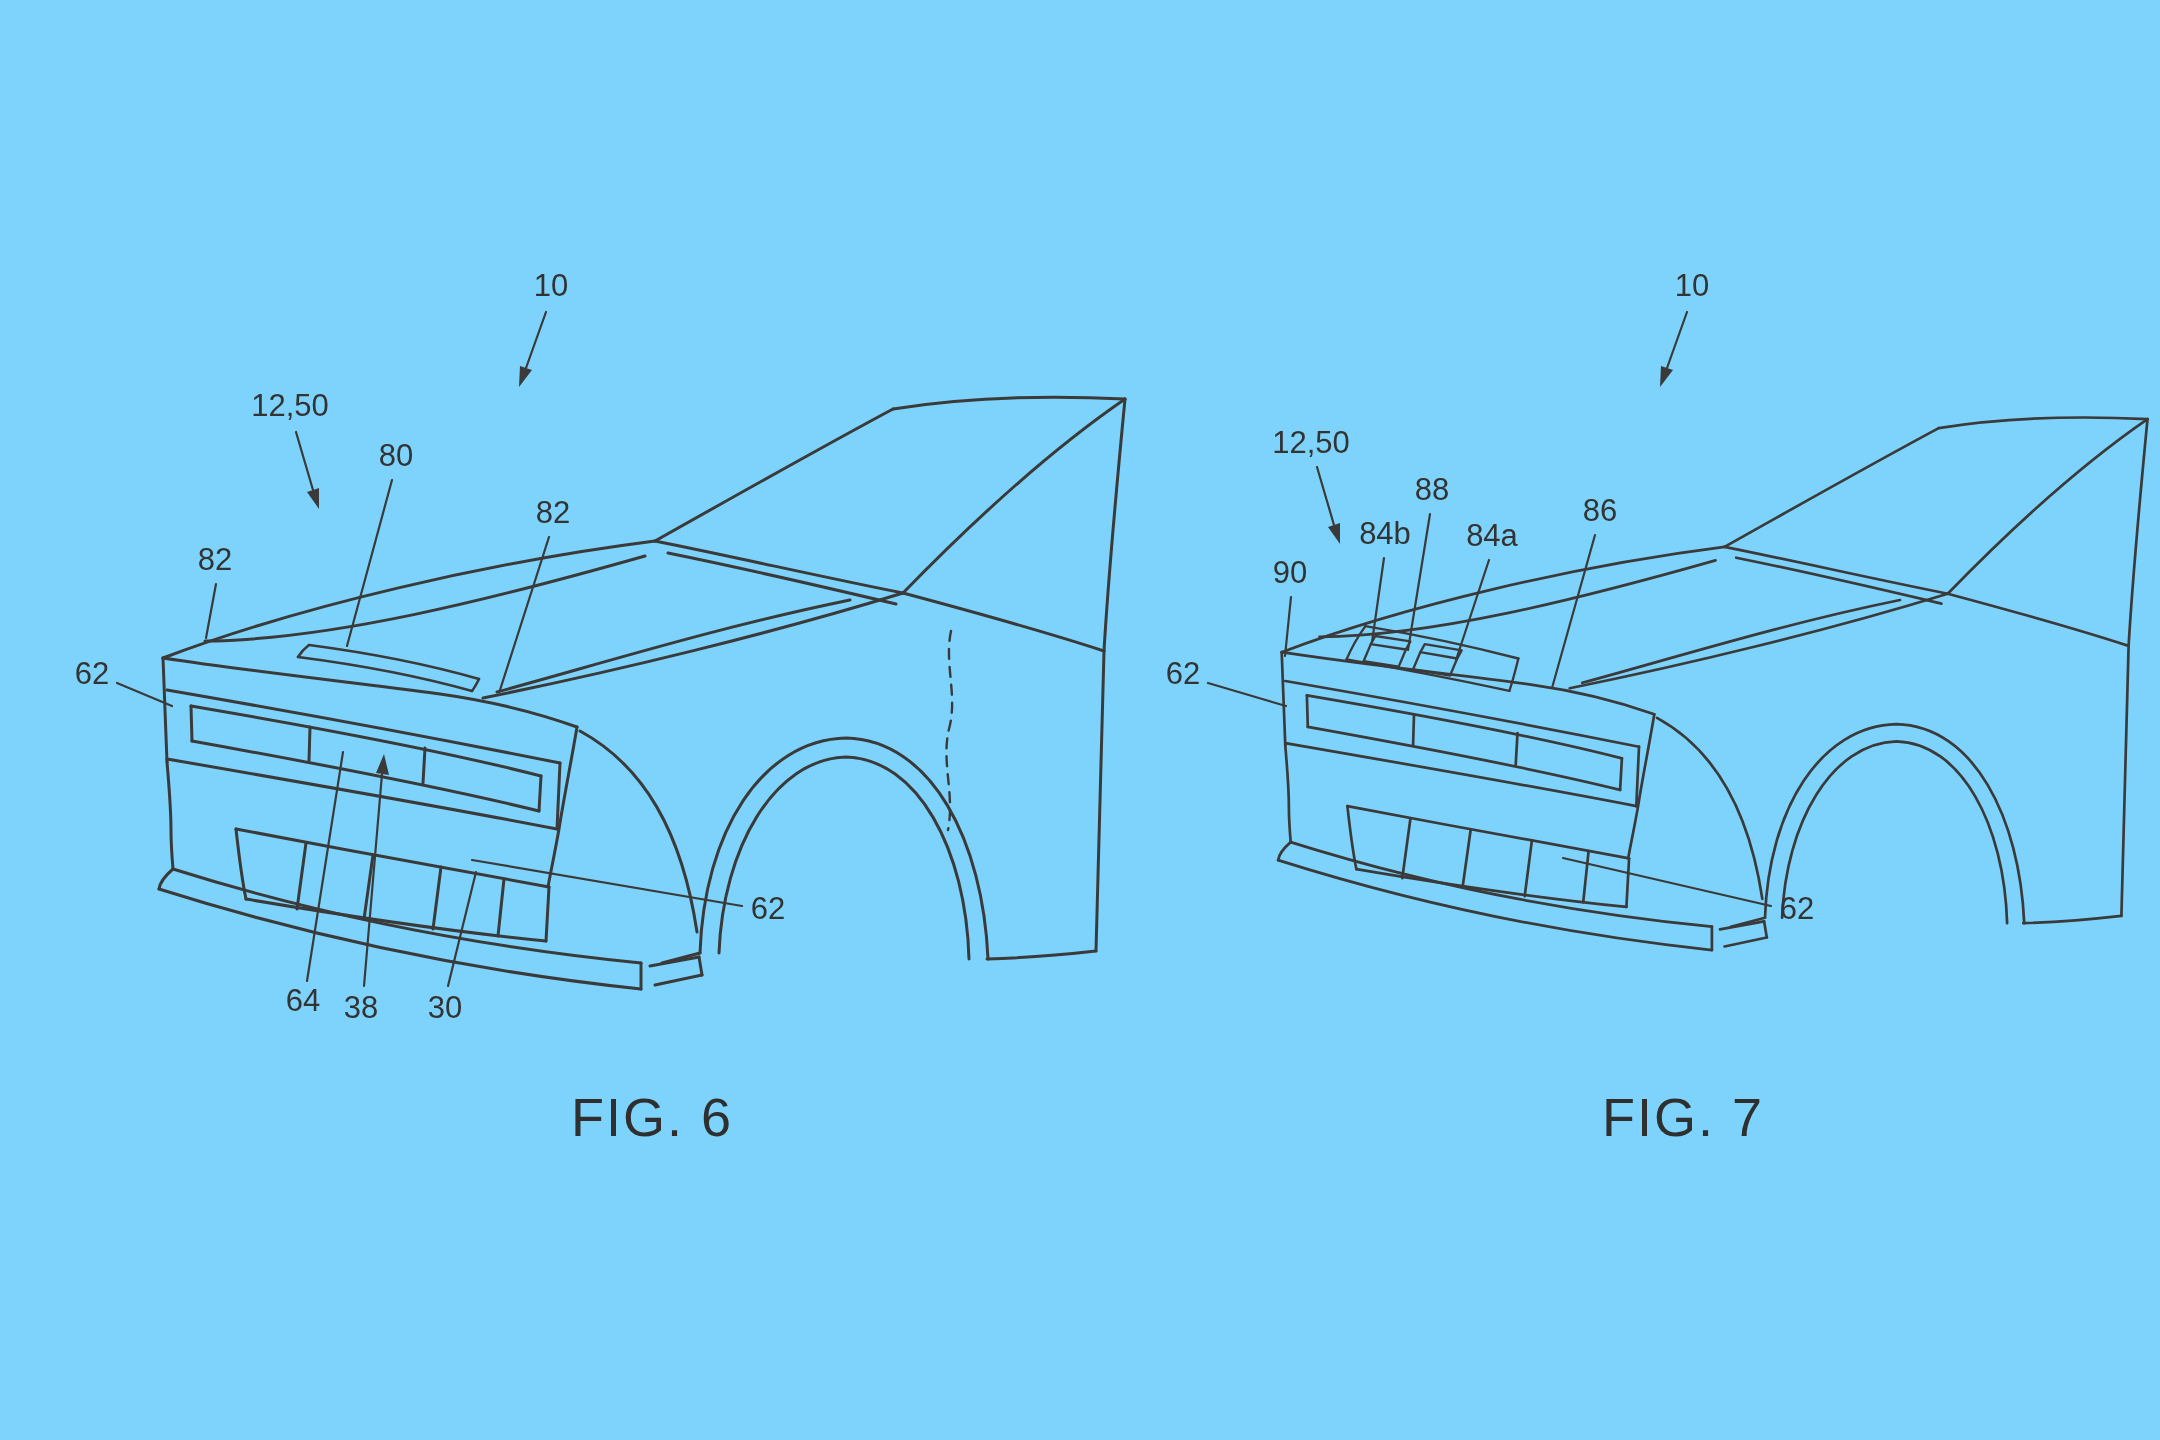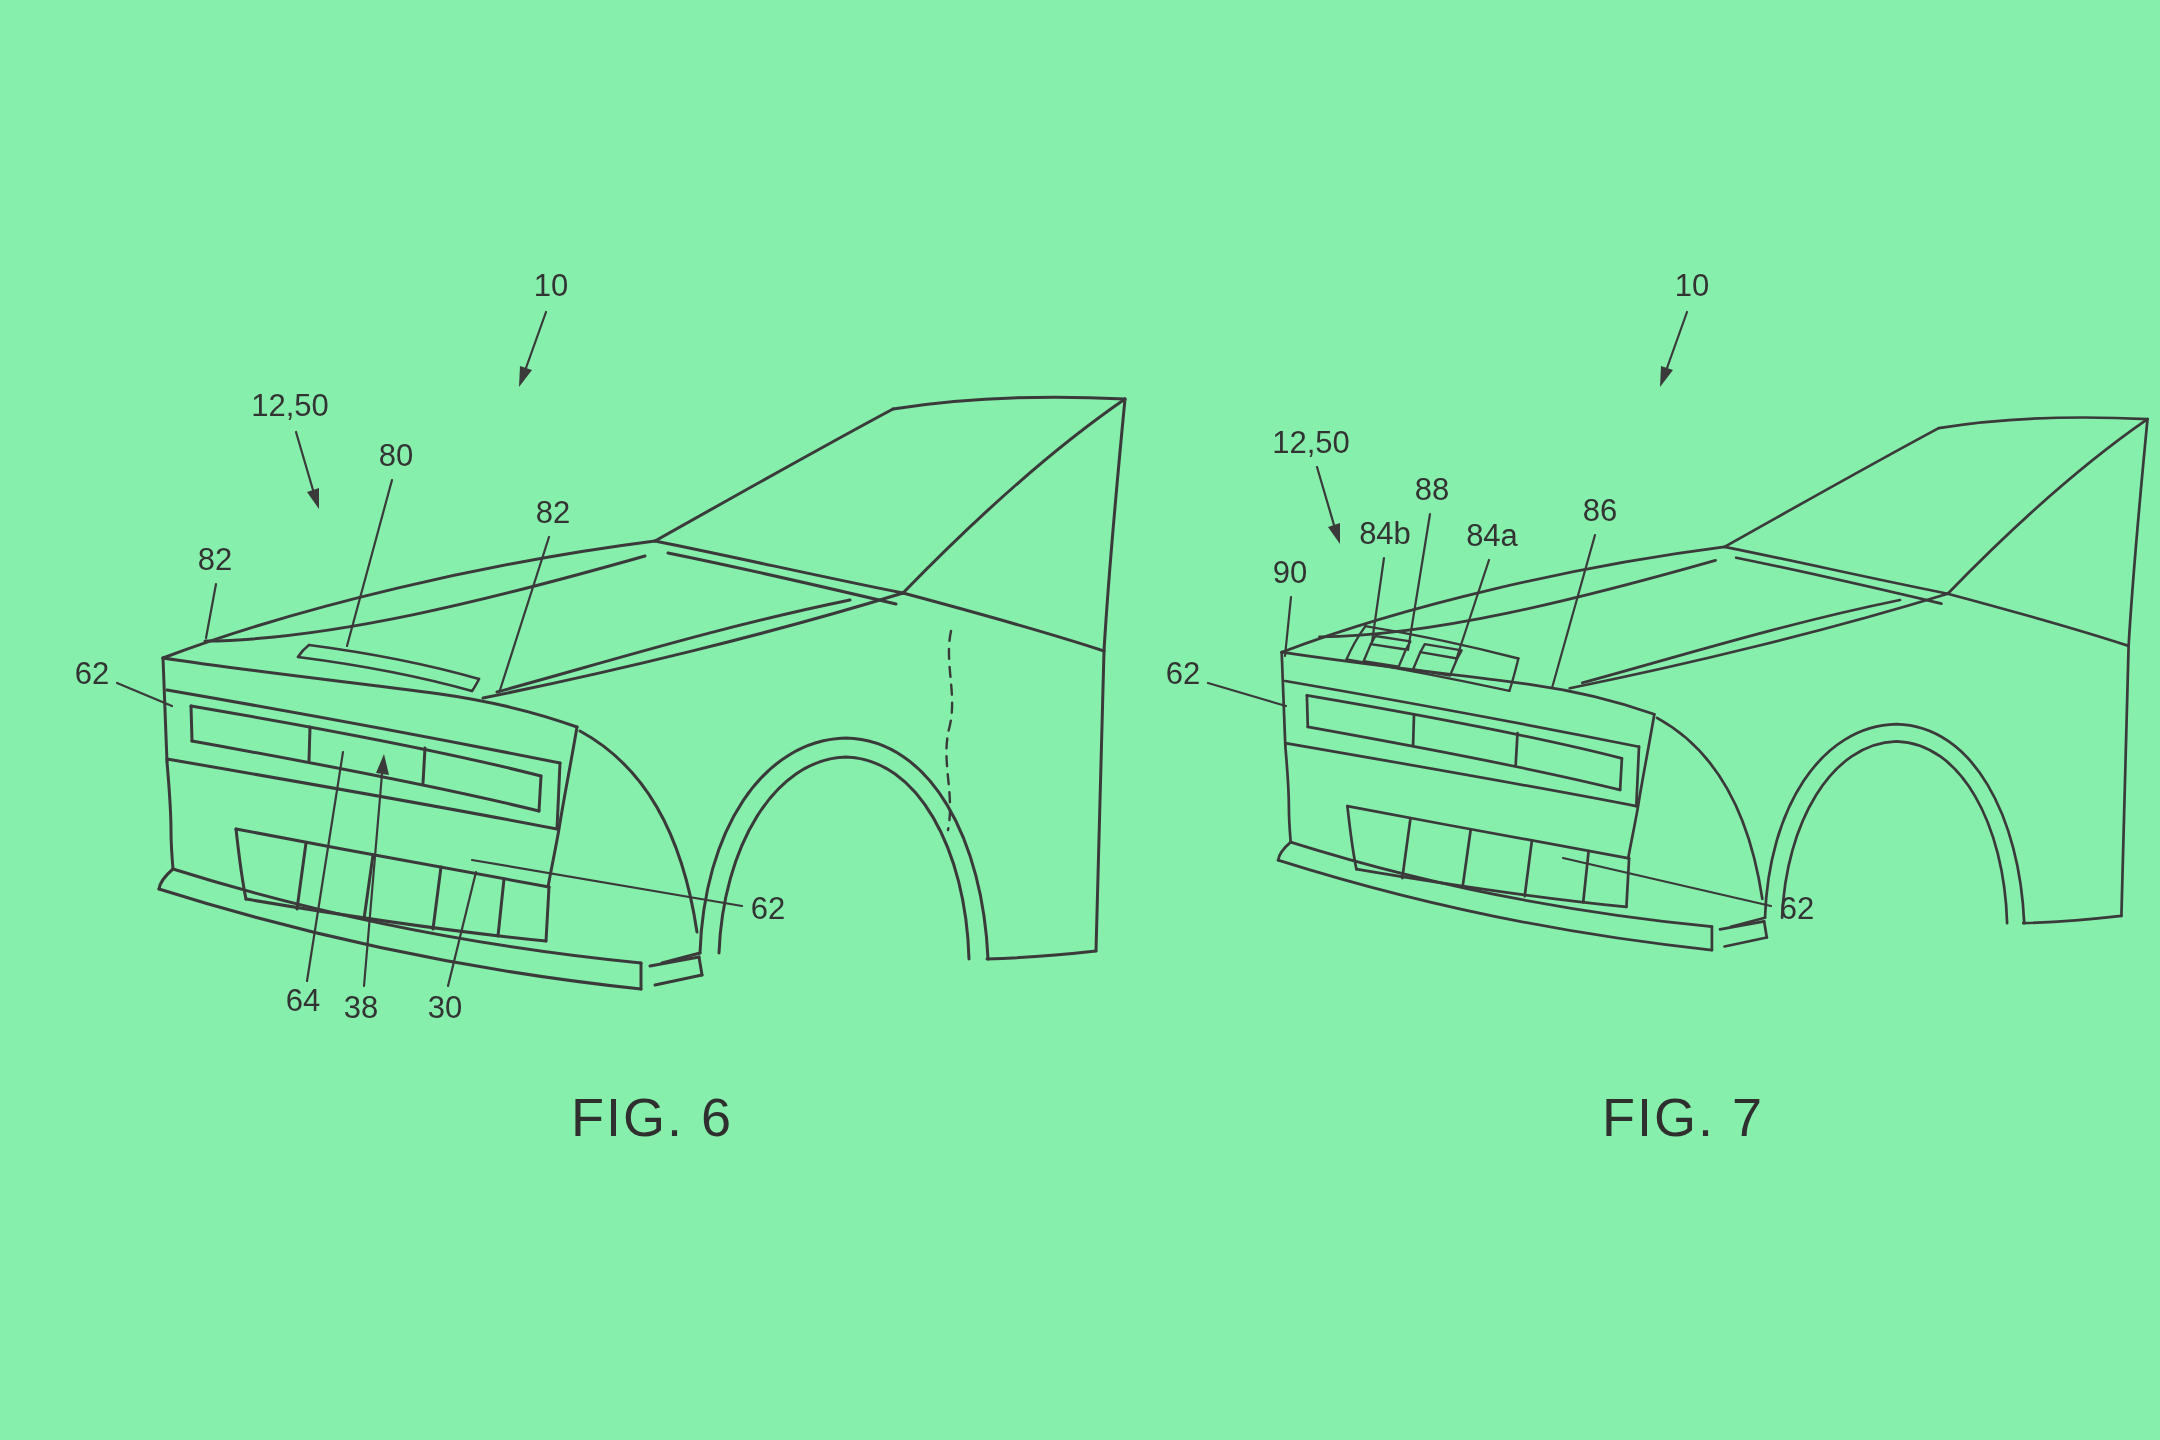--- a/index.html
+++ b/index.html
@@ -1,19 +1,19 @@
 <!DOCTYPE html>
 <html><head>
 <meta charset="utf-8">
 <style>
   html,body{margin:0;padding:0;background:#ffffff;}
   .sheet{
     position:relative;
     width:2160px;height:1440px;
-    background:#86efac;
+    background:#7dd3fc;
     font-family:"Liberation Sans",sans-serif;
     overflow:hidden;
   }
   svg{display:block;}
   .car-lines{stroke:#3a3a3a;fill:none;stroke-width:3;stroke-linecap:round;stroke-linejoin:round;}
   .detail-lines{stroke:#3a3a3a;fill:none;stroke-width:2.6;stroke-linecap:round;stroke-linejoin:round;}
   .leader{stroke:#3a3a3a;fill:none;stroke-width:2.2;stroke-linecap:round;}
   .arrowhead{fill:#3a3a3a;stroke:none;}
   .dashed{stroke-dasharray:10 8;stroke-width:2.4;}
   .ref-label{font-size:31px;fill:#333333;}

